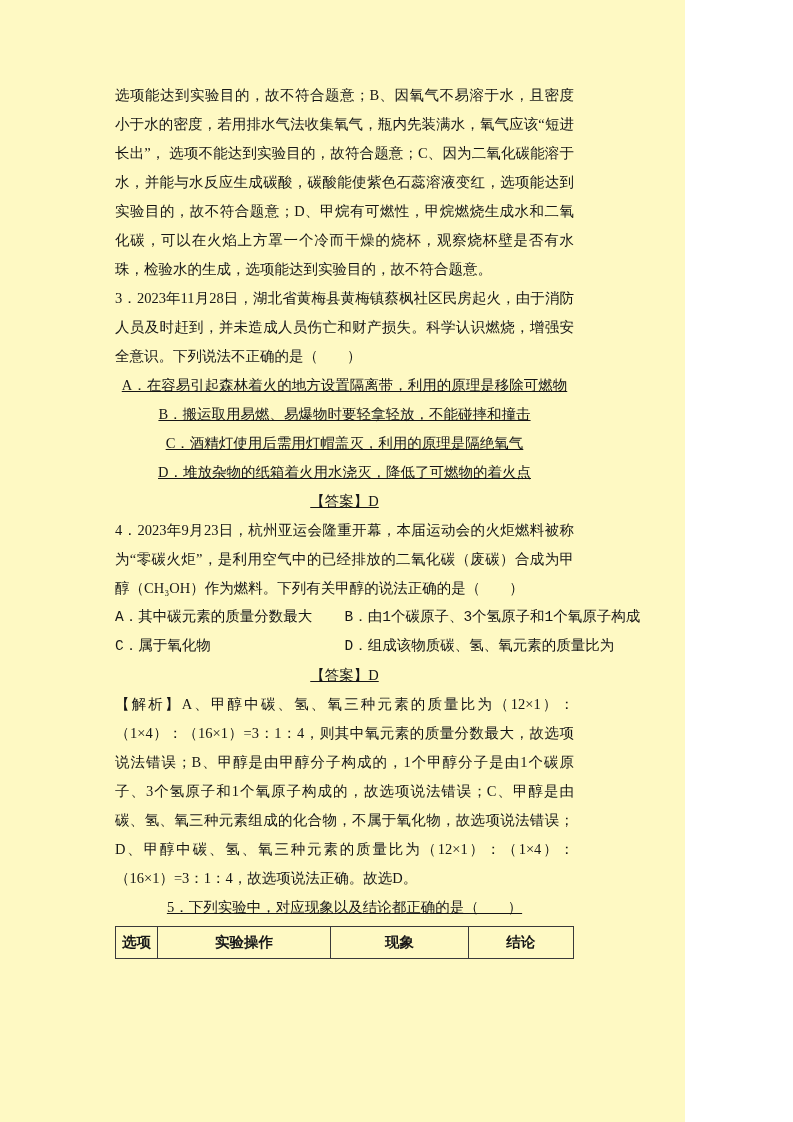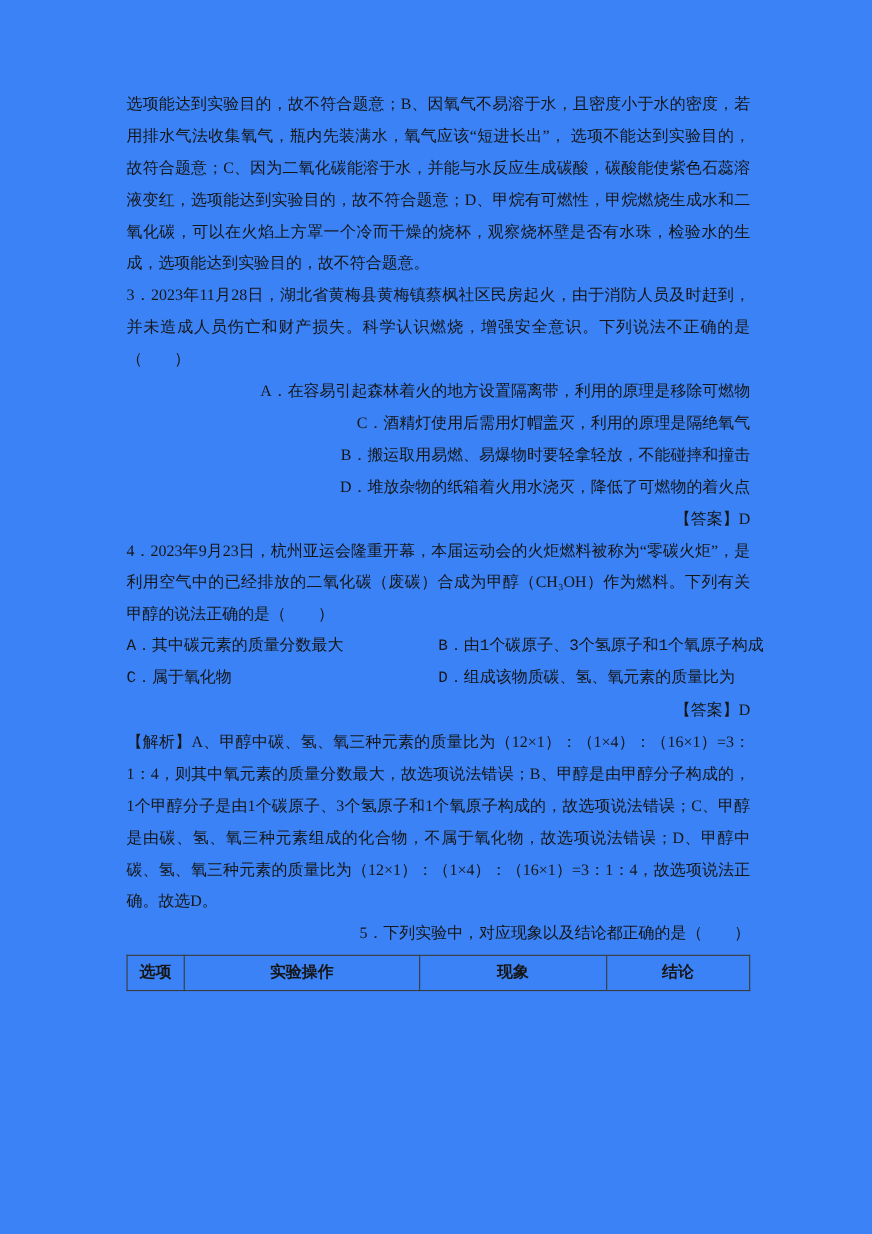--- a/index.html
+++ b/index.html
@@ -9,35 +9,36 @@
   }
   body {
     width: 793px;
     height: 1122px;
     font-family: "Liberation Serif", "DejaVu Serif", serif;
     color: #161616;
     overflow: hidden;
   }
   .page {
     box-sizing: border-box;
-    width: 793px;
+    width: 685px;
     height: 1122px;
     padding: 81px 111px 20px 115px;
-    background: #3b82f6;
+    background: #fef9c3;
   }
   .para, .opt, .answer, .opt-row {
     margin: 0;
     font-size: 14.5px;
     line-height: 29px;
   }
   .para {
     text-align: justify;
   }
   .opt, .answer {
-    text-align: right;
+    text-align: center;
+    text-decoration: underline;
   }
   .opt-row {
     display: flex;
   }
   .opt-cell {
     flex: 0 0 50%;
     white-space: nowrap;
     overflow: visible;
     font-family: Liberation Mono, monospace;
   }
@@ -64,22 +65,22 @@
 </head>
 <body>
 
 <div class="page">
 
   <p class="para">选项能达到实验目的，故不符合题意；B、因氧气不易溶于水，且密度小于水的密度，若用排水气法收集氧气，瓶内先装满水，氧气应该“短进长出”， 选项不能达到实验目的，故符合题意；C、因为二氧化碳能溶于水，并能与水反应生成碳酸，碳酸能使紫色石蕊溶液变红，选项能达到实验目的，故不符合题意；D、甲烷有可燃性，甲烷燃烧生成水和二氧化碳，可以在火焰上方罩一个冷而干燥的烧杯，观察烧杯壁是否有水珠，检验水的生成，选项能达到实验目的，故不符合题意。</p>
 
   <section>
     <p class="para">3．2023年11月28日，湖北省黄梅县黄梅镇蔡枫社区民房起火，由于消防人员及时赶到，并未造成人员伤亡和财产损失。科学认识燃烧，增强安全意识。下列说法不正确的是（　　）</p>
     <p class="opt">A．在容易引起森林着火的地方设置隔离带，利用的原理是移除可燃物</p>
+    <p class="opt">B．搬运取用易燃、易爆物时要轻拿轻放，不能碰摔和撞击</p>
     <p class="opt">C．酒精灯使用后需用灯帽盖灭，利用的原理是隔绝氧气</p>
-    <p class="opt">B．搬运取用易燃、易爆物时要轻拿轻放，不能碰摔和撞击</p>
     <p class="opt">D．堆放杂物的纸箱着火用水浇灭，降低了可燃物的着火点</p>
     <p class="answer">【答案】D</p>
   </section>
 
   <section>
     <p class="para">4．2023年9月23日，杭州亚运会隆重开幕，本届运动会的火炬燃料被称为“零碳火炬”，是利用空气中的已经排放的二氧化碳（废碳）合成为甲醇（CH₃OH）作为燃料。下列有关甲醇的说法正确的是（　　）</p>
     <div class="opt-row">
       <span class="opt-cell">A．其中碳元素的质量分数最大</span>
       <span class="opt-cell">B．由1个碳原子、3个氢原子和1个氧原子构成</span>
     </div>

